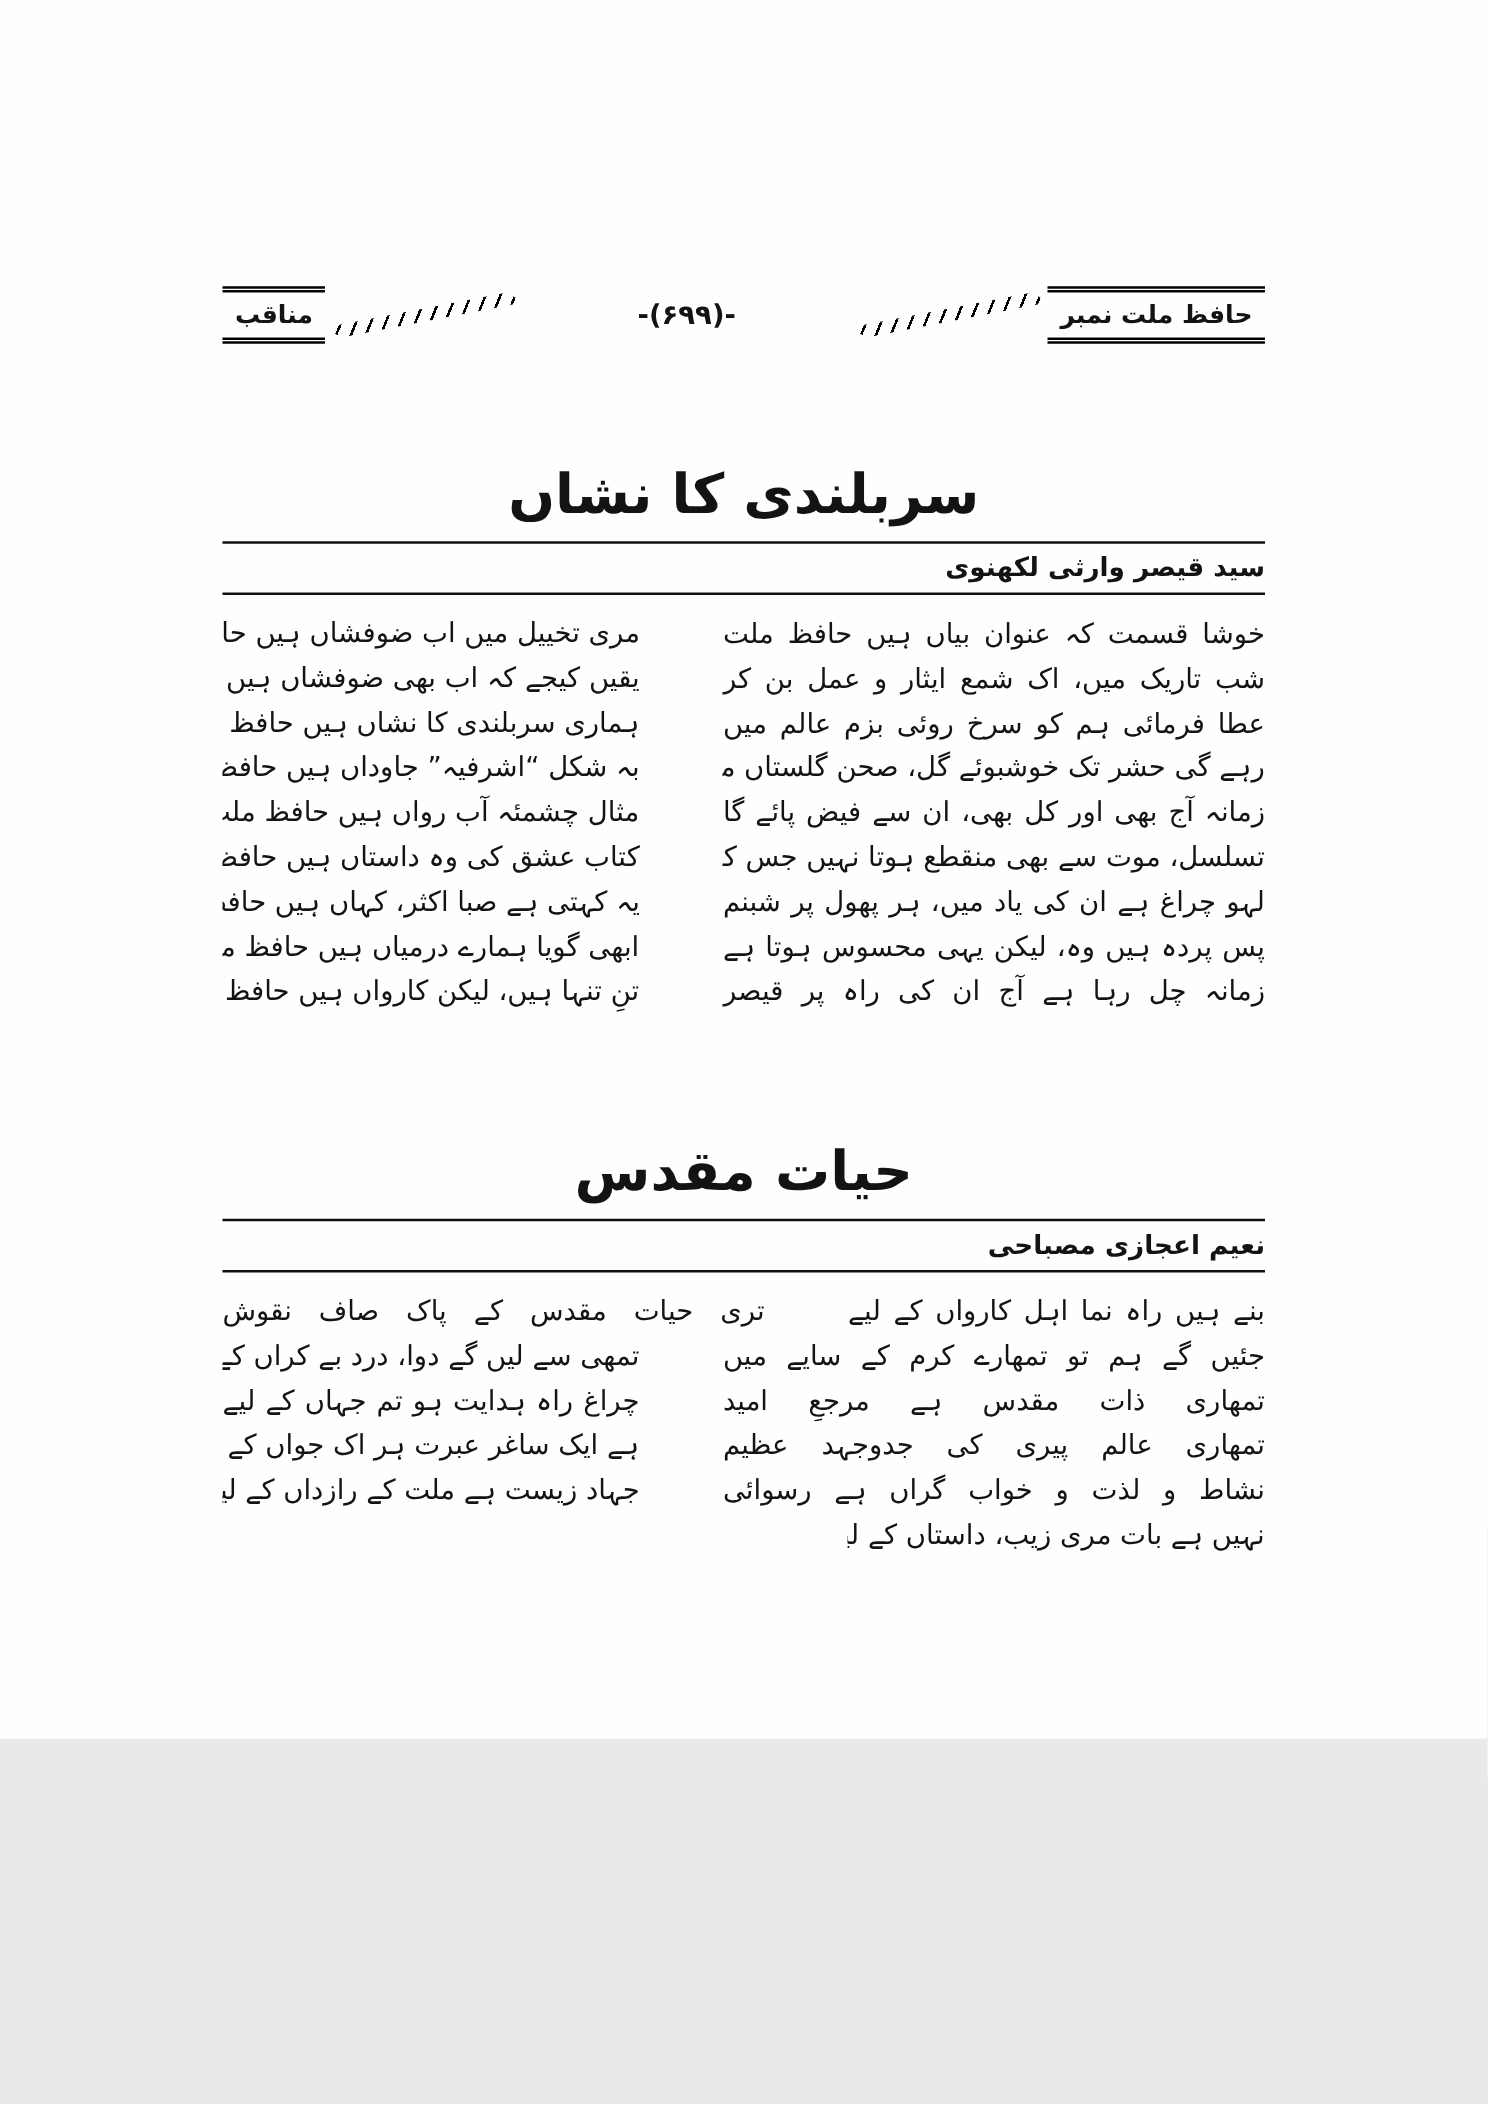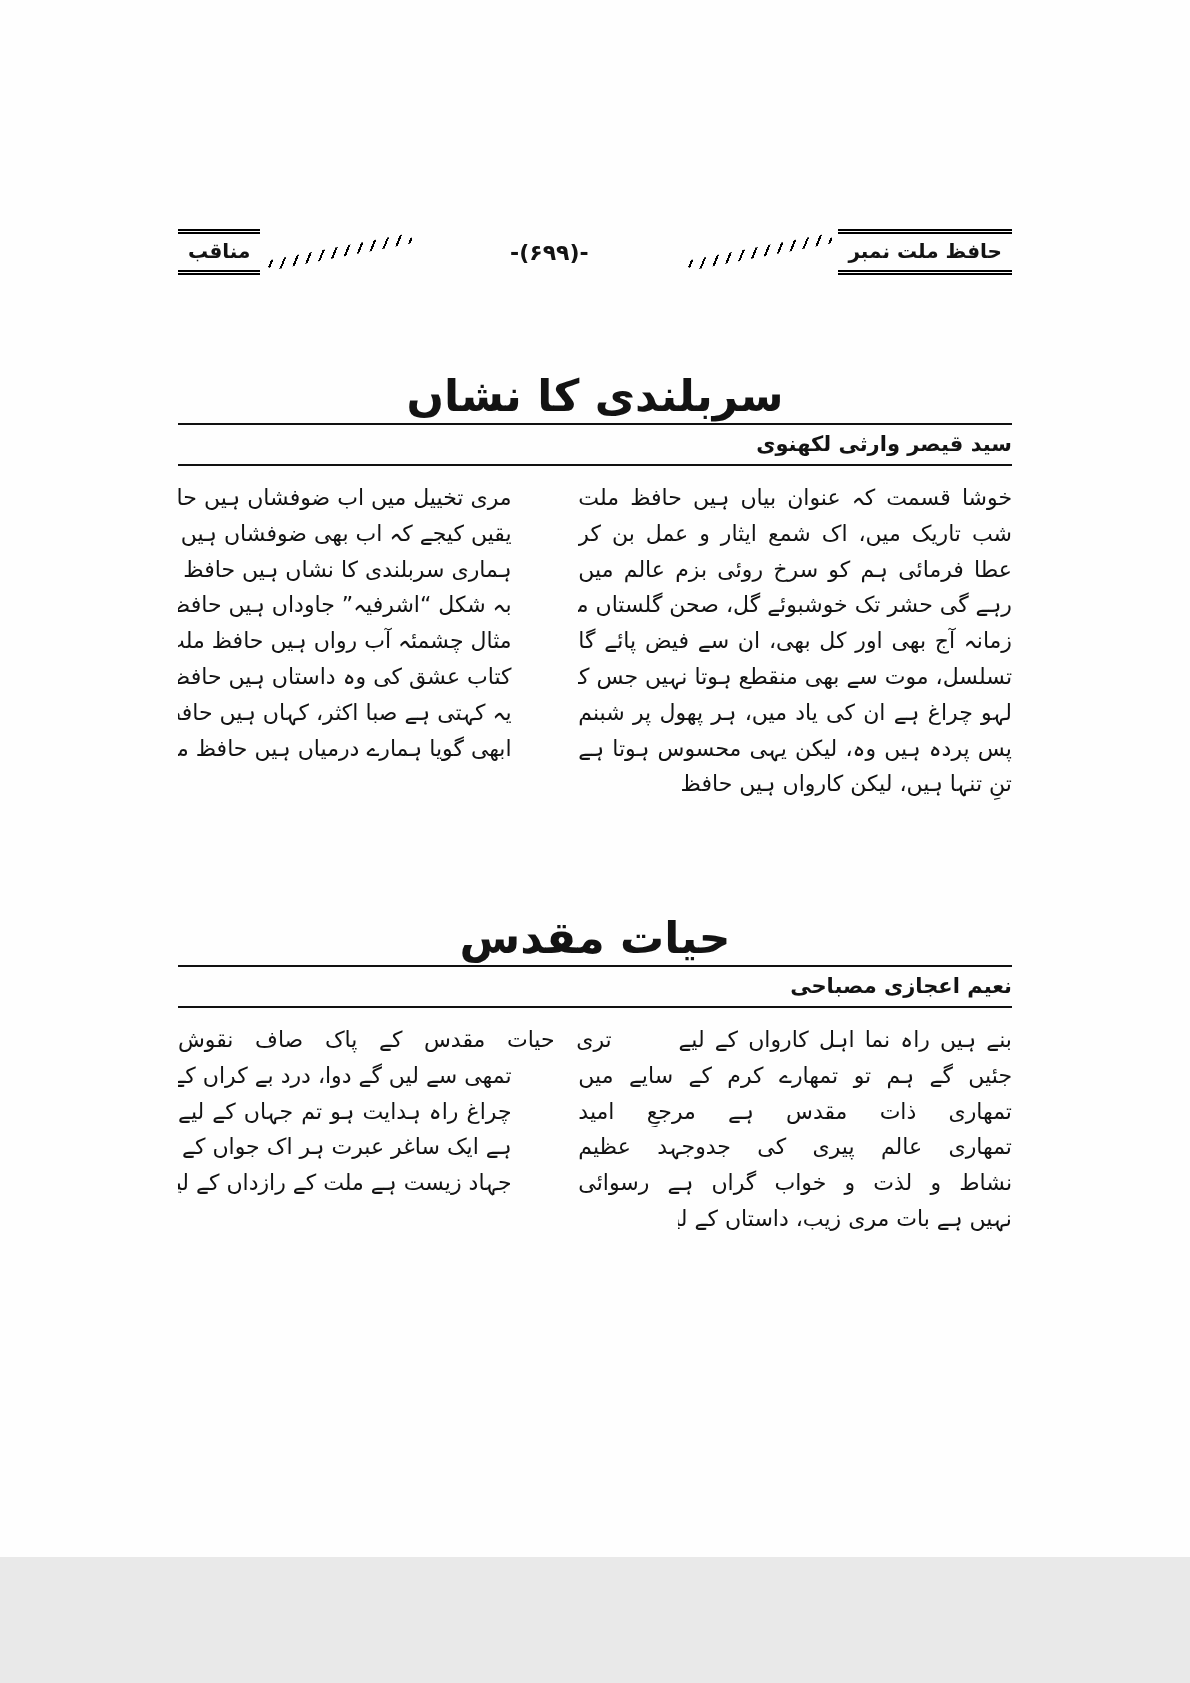--- a/index.html
+++ b/index.html
@@ -1,18 +1,18 @@
 <!DOCTYPE html>
 <html lang="ur"><head>
 <meta charset="utf-8">
 <style>
   * { margin:0; padding:0; box-sizing:border-box; }
   html, body { background:#e9e9e9; }
   .page {
-    width:1190px; height:1557px; background:#fefefe; margin:0 auto;
+    width:1190px; height:1391px; background:#fefefe; margin:0 auto;
     position:relative; color:#131313;
     font-family:"DejaVu Sans", sans-serif;
     overflow:hidden;
   }
 
   
   .header {
     position:absolute; top:228px; left:178px; right:178px; height:48px;
     display:flex; align-items:center; direction:ltr;
   }
@@ -37,21 +37,21 @@
   
   .poem {
     position:absolute; left:178px; right:178px; direction:rtl;
   }
   .poem-1 { top:368px; }
   .poem-2 { top:910px; }
 
   .poem-title {
     text-align:center; font-size:44px; font-weight:bold;
     font-family:"DejaVu Sans", sans-serif;
-    padding-bottom:0; line-height:1.25;
+    padding-bottom:10px; line-height:1.25;
   }
   .rule { border-top:2px solid #111; }
   .poem-author {
     font-size:21px; font-weight:bold; padding:7px 0 8px;
   }
   .couplets { padding-top:12px; }
   .couplet {
     display:flex; direction:rtl; justify-content:space-between;
     margin:5px 0; font-size:22px; line-height:1.4;
   }
@@ -109,20 +109,21 @@
         </div>
         <div class="couplet">
           <div class="hemistich first">لہو چراغ ہے ان کی یاد میں، ہر پھول پر شبنم</div>
           <div class="hemistich second">یہ کہتی ہے صبا اکثر، کہاں ہیں حافظ ملت</div>
         </div>
         <div class="couplet">
           <div class="hemistich first">پس پردہ ہیں وہ، لیکن یہی محسوس ہوتا ہے</div>
           <div class="hemistich second">ابھی گویا ہمارے درمیاں ہیں حافظ ملت</div>
         </div>
         <div class="couplet">
+          <div class="hemistich first">زمانہ چل رہا ہے آج ان کی راہ پر قیصر</div>
           <div class="hemistich second">تنِ تنہا ہیں، لیکن کارواں ہیں حافظ ملت</div>
         </div>
       </div>
   </div>
 
   <div class="poem poem-2">
     <div class="poem-title">حیات مقدس</div>
     <div class="rule"></div>
     <div class="poem-author">نعیم اعجازی مصباحی</div>
     <div class="rule"></div>

